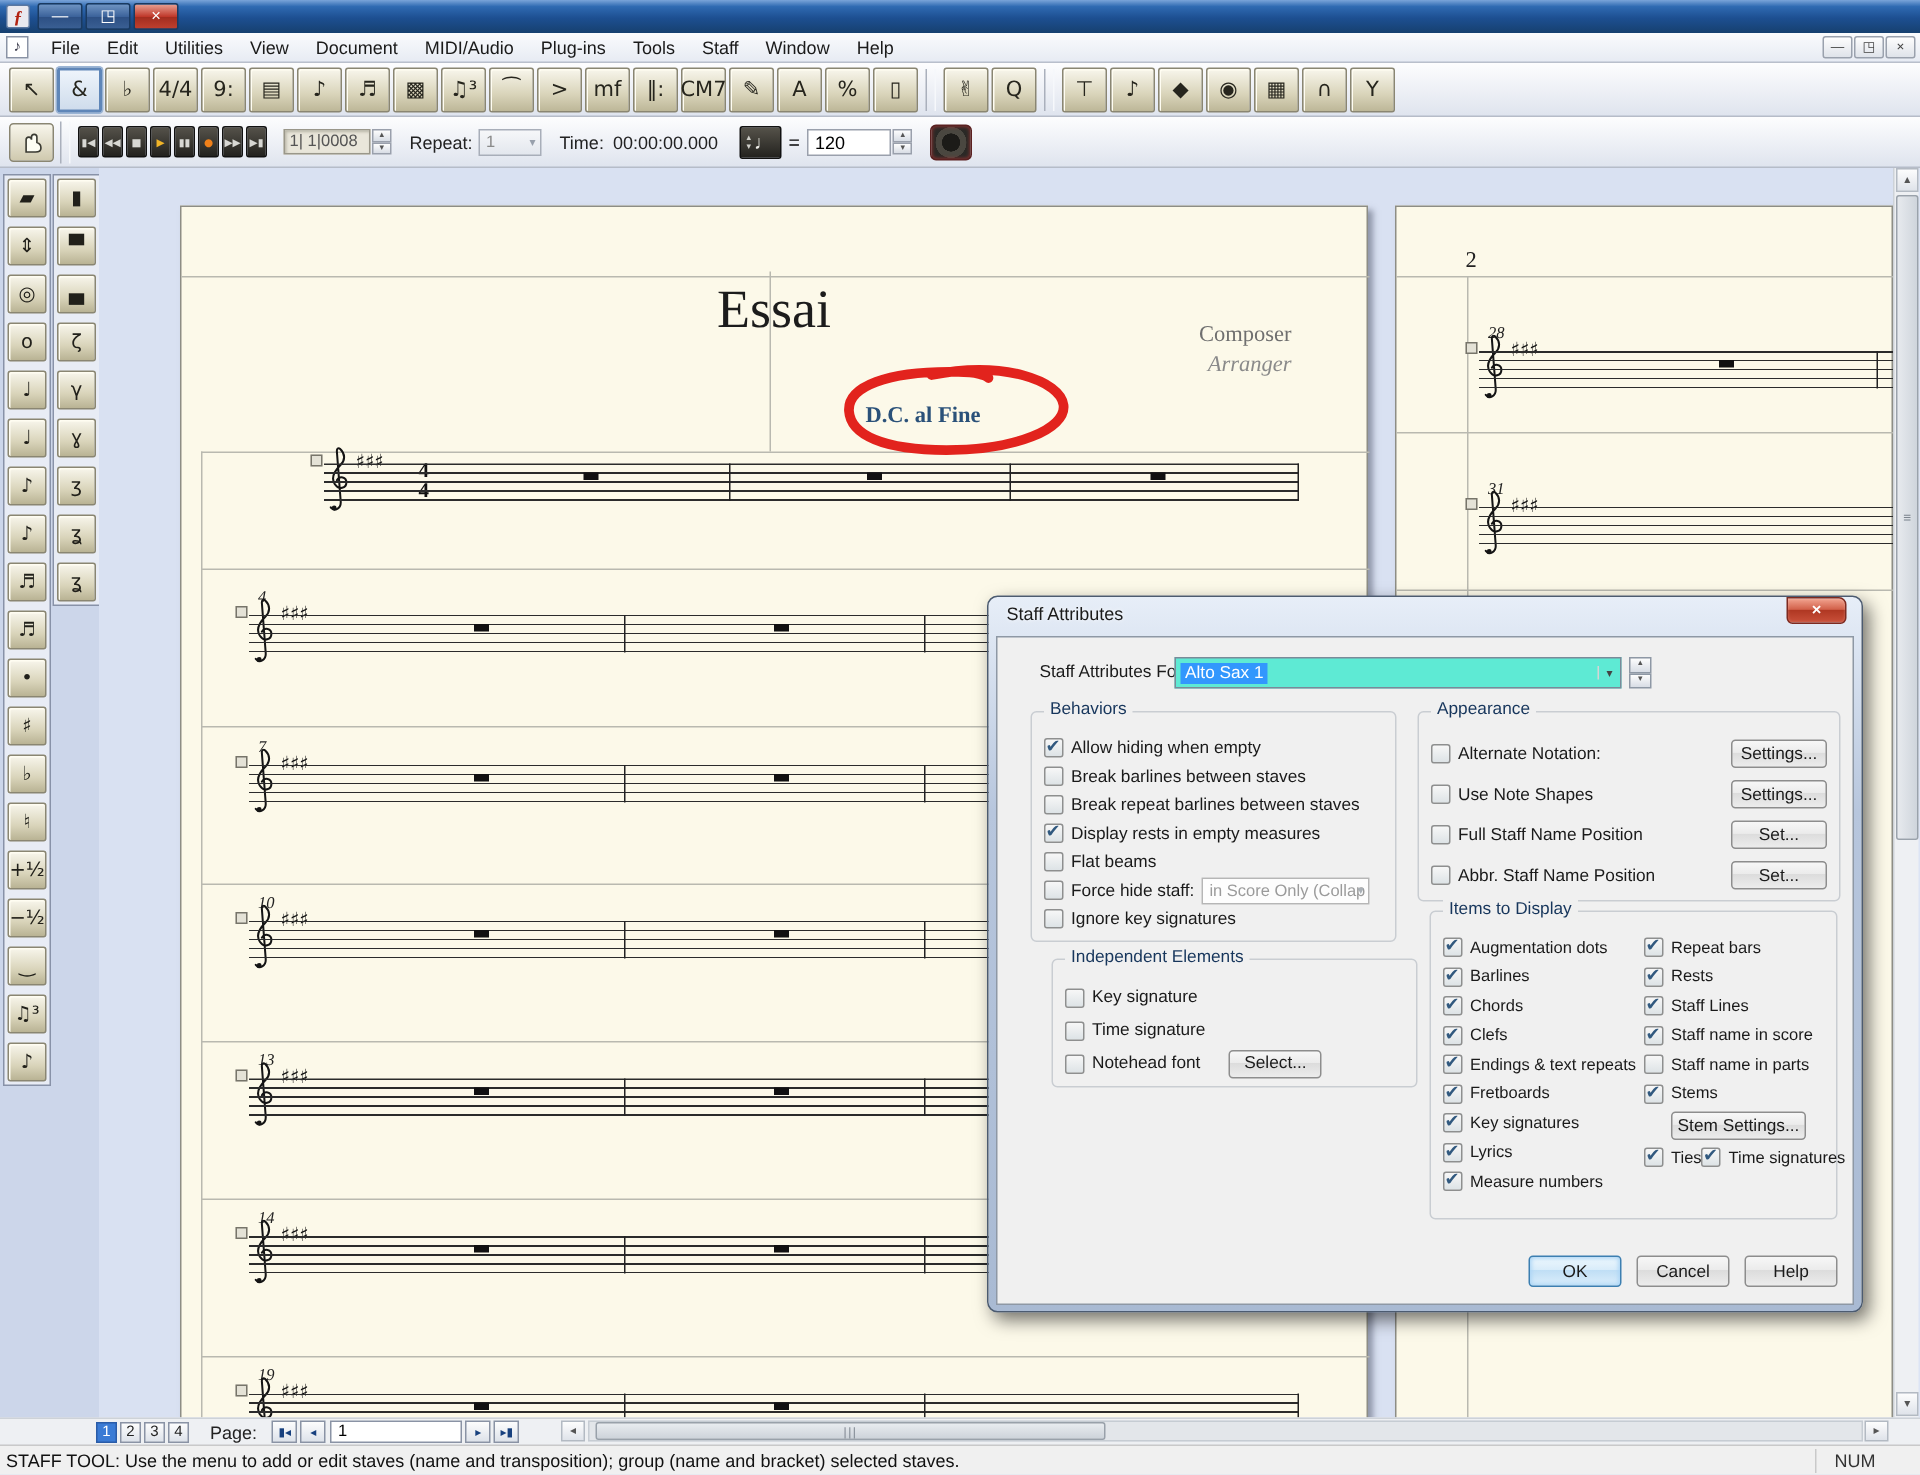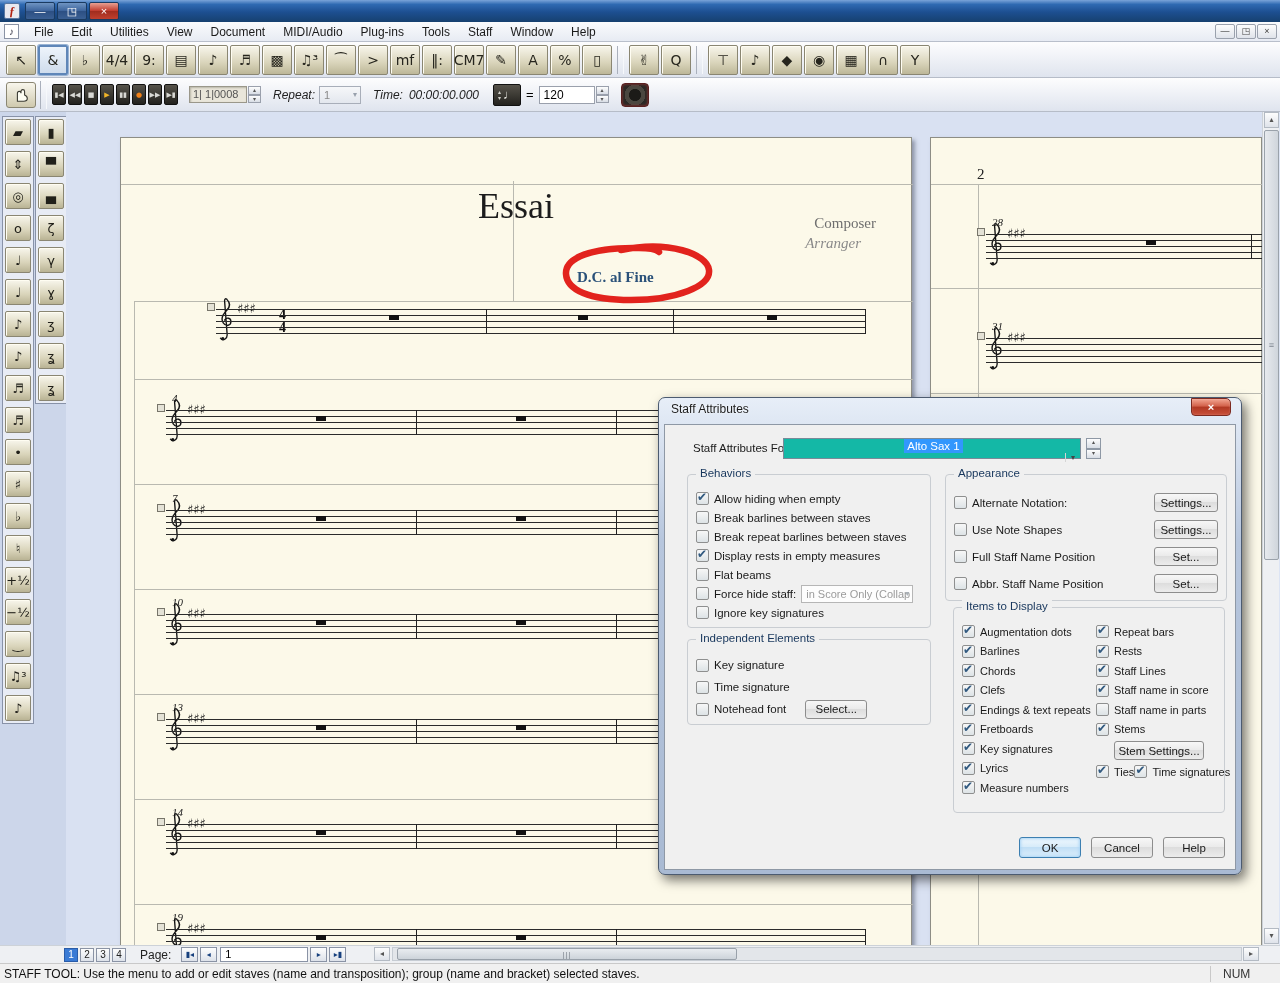--- a/index.html
+++ b/index.html
@@ -40,21 +40,21 @@
   .handbtn{width:30px;height:26px;flex:none;background:linear-gradient(#f8f6ec,#cfc9ae);
     border:1px solid #8a8672;border-radius:3px;display:flex;align-items:center;justify-content:center;}
   .pbtn{width:14px;height:21px;margin:0 1px;flex:none;background:linear-gradient(#55524a,#23221e);
     border:1px solid #111;border-radius:2px;color:#d8d8d4;font-size:7px;display:flex;align-items:center;justify-content:center;
     font-family:"DejaVu Sans",sans-serif;}
   .counter{width:58px;height:17px;background:#e9e6da;border:1px solid #9a978a;box-shadow:inset 1px 1px 2px #b9b6a8;
     font-size:11px;color:#555;padding:1px 3px;margin-left:10px;}
   .spin{width:13px;height:17px;display:flex;flex-direction:column;margin-left:1px;}
   .spin span{flex:1;border:1px solid #9aa0ac;background:linear-gradient(#fdfdfd,#d8dde5);
     font-size:6px;line-height:6px;text-align:center;color:#555;}
-  .plabel{font-size:12px;color:#222;margin:0 4px 0 12px;font-style:italic;}
+  .plabel{font-size:12px;color:#222;margin:0 4px 0 12px;}
   .pcombo{width:42px;height:18px;border:1px solid #a8aeb9;background:linear-gradient(#f6f7f9,#e3e7ee);
     font-size:11px;color:#8a8a8a;padding:2px 4px;position:relative;}
   .pcombo i{position:absolute;right:3px;top:3px;font-style:normal;font-size:8px;color:#98a0ac;}
   .tempobtn{width:28px;height:22px;background:linear-gradient(#55524a,#23221e);border:1px solid #111;border-radius:2px;
     color:#efefe9;display:flex;align-items:center;justify-content:center;gap:2px;margin-left:10px;font-size:13px;}
   .tempobtn .arr{display:flex;flex-direction:column;font-size:6px;line-height:6px;color:#cfcfc9;}
   .eq{font-size:13px;margin:0 5px;}
   .tempoval{width:56px;height:18px;border:1px solid #9aa0ac;background:#fff;font-size:12px;padding:1px 4px;}
   .speaker{width:28px;height:24px;border-radius:4px;margin-left:12px;
     background:radial-gradient(circle at 50% 50%,#1c1b18 35%,#4a4740 36% 60%,#2a2926 61%);
@@ -81,21 +81,21 @@
   .handle{position:absolute;left:-9px;top:-6px;width:8px;height:8px;background:#e4e2d6;border:1px solid #77756a;}
   .mnum{position:absolute;left:6px;top:-18px;font:italic 11px "Liberation Serif",serif;color:#222;}
   .ksig{position:absolute;left:21px;top:-8px;font-size:13px;color:#111;font-family:"DejaVu Sans",sans-serif;letter-spacing:0px;}
   .gclef{position:absolute;left:1px;top:-11px;width:17px;height:47px;}
   .tsig{position:absolute;left:60px;top:-1px;width:13px;text-align:center;
     font:bold 14px "Liberation Serif",serif;line-height:13px;color:#111;}
   .score-title{position:absolute;left:0;top:47px;width:100%;text-align:center;
     font:36px "Liberation Serif",serif;color:#1c1c1c;}
   .score-sub{position:absolute;left:0;top:90px;width:100%;text-align:center;
     font:22px "Liberation Serif",serif;color:#8a8a8a;}
-  .score-comp{position:absolute;right:35px;top:77px;font:15px "Liberation Serif",serif;color:#6f6f6f;}
+  .score-comp{position:absolute;right:50px;top:77px;font:15px "Liberation Serif",serif;color:#6f6f6f;}
   .score-arr{position:absolute;right:50px;top:97px;font:italic 15px "Liberation Serif",serif;color:#8a8a8a;}
   .dcfine{position:absolute;left:456px;top:131px;font:bold 15px "Liberation Serif",serif;color:#2a5179;}
   .pagenum2{position:absolute;left:46px;top:28px;font:15px "Liberation Serif",serif;color:#222;}
   
   .vscroll{position:absolute;left:1262px;top:112px;width:17px;height:833px;background:#eef0f3;border-left:1px solid #cdd2d8;}
   .varrow{position:absolute;left:1px;width:15px;height:16px;background:linear-gradient(#fdfdfd,#dfe3ea);
     border:1px solid #b3bac3;font-size:8px;text-align:center;line-height:14px;color:#555;}
   .vthumb{position:absolute;left:1px;width:15px;background:linear-gradient(90deg,#e7eaee,#cfd5dc);
     border:1px solid #9aa2ab;border-radius:2px;color:#7d858f;font-size:9px;display:flex;align-items:center;justify-content:center;}
   .hbar{position:absolute;left:0;top:945px;width:1280px;height:18px;background:#eef0f3;border-top:1px solid #cdd2d8;
@@ -120,22 +120,22 @@
   .dlg{position:absolute;left:658px;top:397px;width:584px;height:478px;border-radius:7px;
     background:linear-gradient(#e7eef8,#b7c6dd 30%,#a9bad3);border:1px solid #4c5b70;
     box-shadow:4px 5px 12px rgba(0,0,0,.55);}
   .dlg-title{position:absolute;left:12px;top:4px;font-size:12px;color:#1b1b1b;text-shadow:0 0 3px #fff;}
   .dlg-close{position:absolute;right:10px;top:0px;width:40px;height:18px;border:1px solid #7d2a20;
     border-radius:0 5px 4px 4px;background:linear-gradient(#f2a490,#d2614a 45%,#b03823 50%,#c9503a);
     color:#fff;font-weight:bold;font-size:11px;text-align:center;line-height:16px;box-shadow:inset 0 0 2px #fff4;}
   .dlg-body{position:absolute;left:5px;top:26px;width:572px;height:446px;background:#f0f0f0;
     border:1px solid #8e98a5;font-size:11.5px;color:#1a1a1a;}
   .dlbl{position:absolute;}
-  .combo{position:absolute;height:21px;border:1px solid #7a8a99;background:#14b8a6;display:flex;align-items:center;
-    padding-left:3px;font-size:11.5px;flex-direction:column;}
+  .combo{position:absolute;height:21px;border:1px solid #7a8a99;background:#5eead4;display:flex;align-items:center;
+    padding-left:3px;font-size:11.5px;}
   .combo .selval{background:#3297fd;color:#fff;padding:1px 3px;}
   .combo .caret{margin-left:auto;width:15px;text-align:center;color:#444;font-size:8px;border-left:1px solid #d5d5d5;}
   .spin2{position:absolute;width:15px;height:21px;display:flex;flex-direction:column;}
   .spin2 span{flex:1;border:1px solid #8e98a5;background:linear-gradient(#fdfdfd,#d8dde5);
     font-size:6px;line-height:7px;text-align:center;color:#555;}
   .grp{position:absolute;border:1px solid #c9cdd2;border-radius:4px;}
   .grp-title{position:absolute;top:-8px;left:8px;background:#f0f0f0;padding:0 4px;font-size:11.5px;color:#17365c;}
   .grp-rows{position:absolute;left:8px;top:14px;right:4px;display:flex;flex-direction:column;}
   .crow{display:flex;align-items:center;gap:5px;height:19px;}
   .crow .lbl{white-space:nowrap;}
@@ -667,21 +667,21 @@
           <span class="dcombo">in Score Only (Collap</span>
         </div>
           <div class="crow">
           <span class="cb"></span>
           <span class="lbl">Ignore key signatures</span>
 
         </div>
         </div>
     </div>
 
-    <div class="grp" style="left:22px;top:214px;width:244px;height:86px">
+    <div class="grp" style="left:36px;top:214px;width:244px;height:86px">
       <span class="grp-title">Independent Elements</span>
       <div class="grp-rows">
 
       <div class="crow" style="height:22px">
           <span class="cb"></span>
           <span class="lbl">Key signature</span>
 
         </div>
           <div class="crow" style="height:22px">
           <span class="cb"></span>

